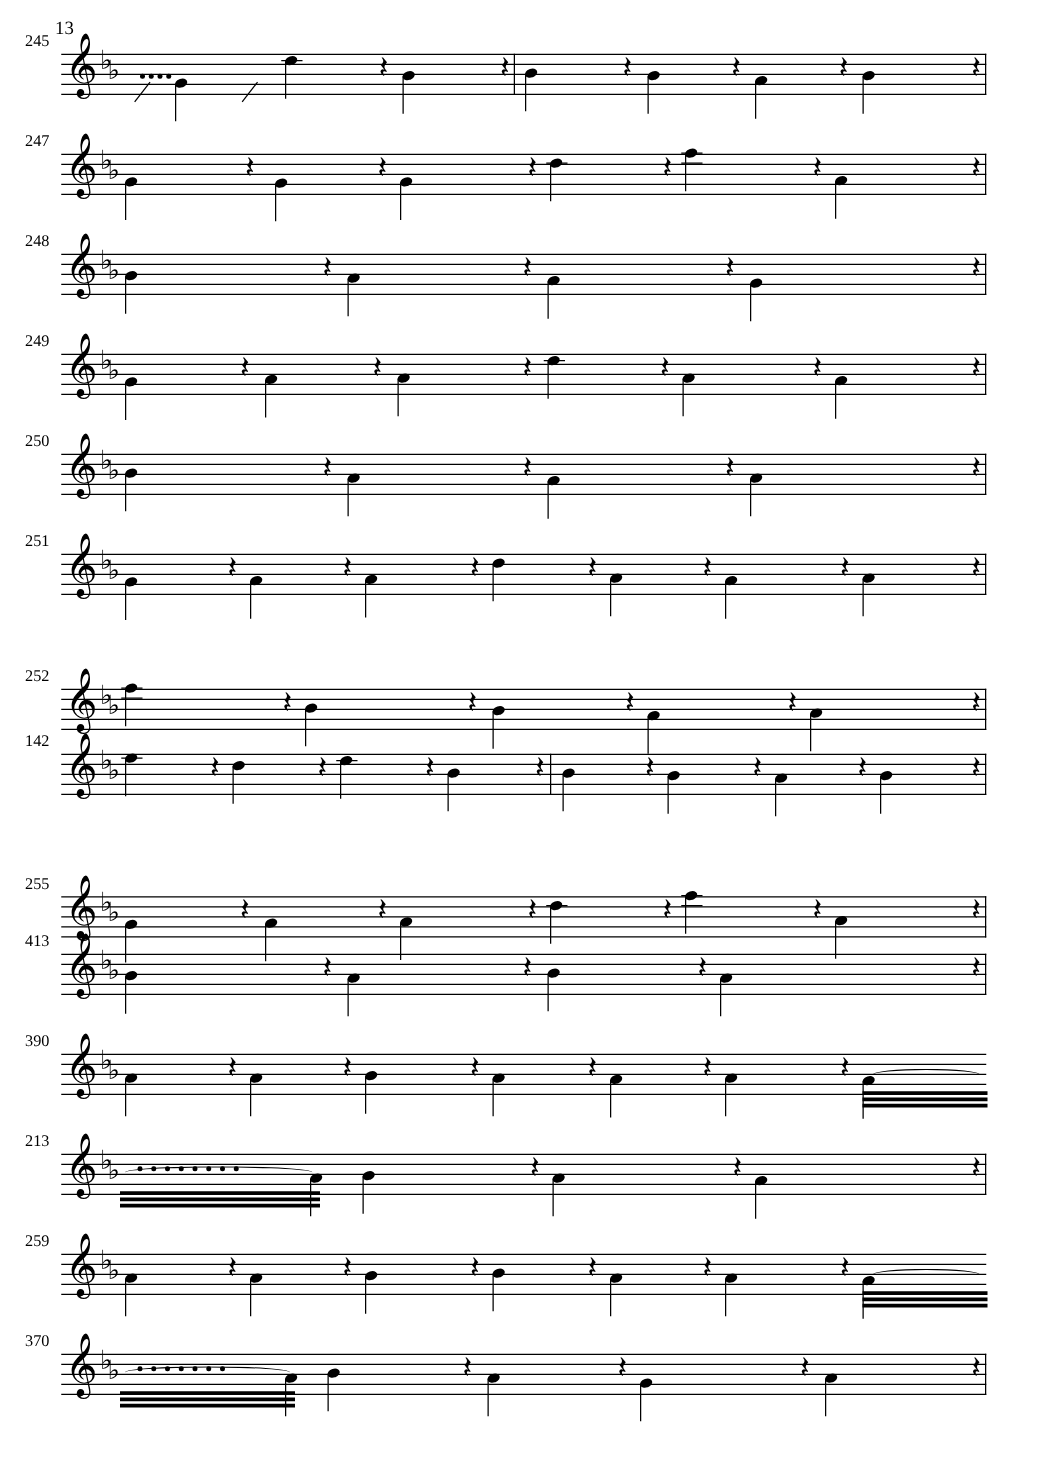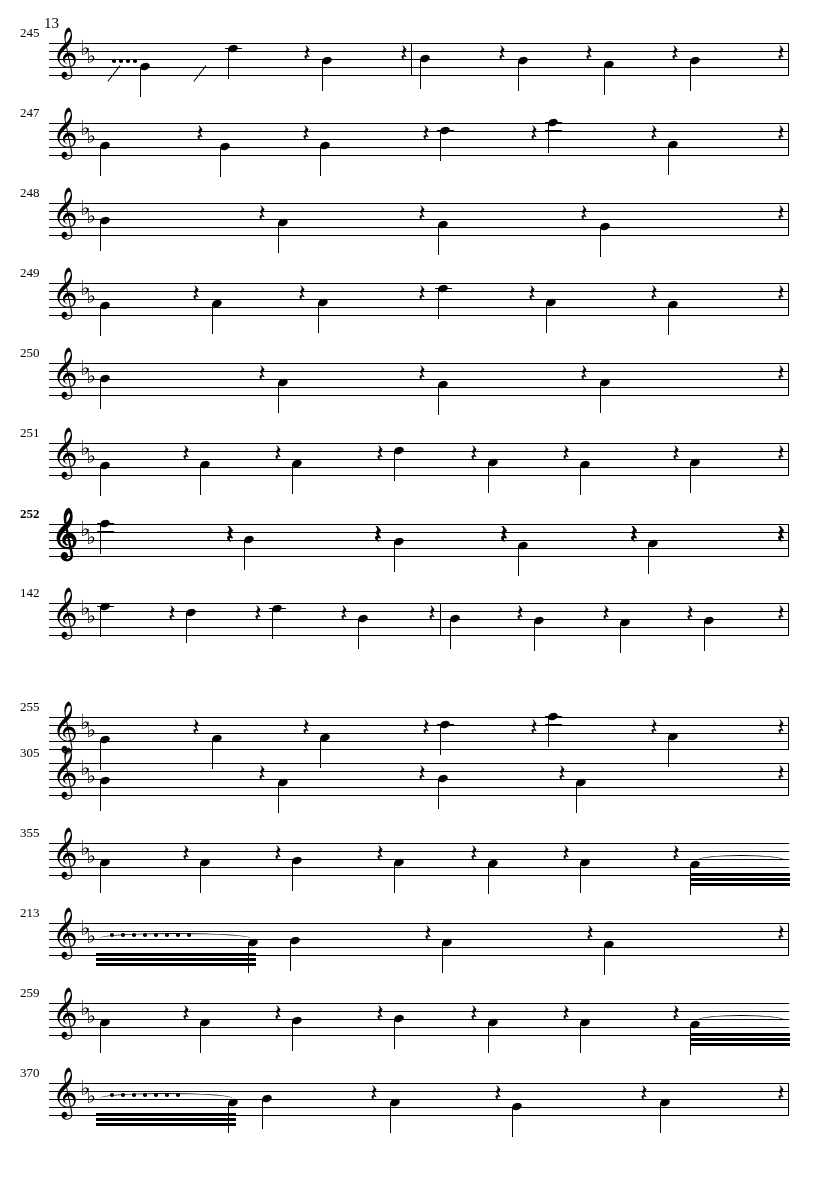--- a/index.html
+++ b/index.html
@@ -423,21 +423,21 @@
         <div class="note" style="left: 580px; top: 36px;">
           <div class="head"></div>
           <div class="stem down"></div>
         </div>
         <div class="note" style="left: 690px; top: 34px;">
           <div class="head"></div>
           <div class="stem down"></div>
         </div>
         <div class="barline" style="left: 788px;"></div>
       </div>
-      <div class="system" style="top: 506px; font-weight: bold;">
+      <div class="system" style="top: 533px;">
         <div class="measure-label">252</div>
         <div class="staff">
           <div class="ln"></div>
           <div class="ln"></div>
           <div class="ln"></div>
           <div class="ln"></div>
           <div class="ln"></div>
         </div>
         <div class="clef">𝄞</div>
         <div class="keysig" style="left: 80px; top: 13px;">♭</div>
@@ -569,21 +569,21 @@
         </div>
         <div class="ledger" style="left: 545px; top: 17px;"></div>
         <div class="ledger" style="left: 545px; top: 25px;"></div>
         <div class="note" style="left: 668px; top: 34px;">
           <div class="head"></div>
           <div class="stem down"></div>
         </div>
         <div class="barline" style="left: 788px;"></div>
       </div>
       <div class="system" style="top: 745px;">
-        <div class="measure-label">305</div>
+        <div class="measure-label">413</div>
         <div class="staff">
           <div class="ln"></div>
           <div class="ln"></div>
           <div class="ln"></div>
           <div class="ln"></div>
           <div class="ln"></div>
         </div>
         <div class="clef">𝄞</div>
         <div class="keysig" style="left: 80px; top: 13px;">♭</div>
         <div class="keysig" style="left: 86px; top: 21px;">♭</div>
@@ -603,21 +603,21 @@
           <div class="head"></div>
           <div class="stem down"></div>
         </div>
         <div class="note" style="left: 576px; top: 34px;">
           <div class="head"></div>
           <div class="stem down"></div>
         </div>
         <div class="barline" style="left: 788px;"></div>
       </div>
       <div class="system" style="top: 825px;">
-        <div class="measure-label">355</div>
+        <div class="measure-label">390</div>
         <div class="staff">
           <div class="ln"></div>
           <div class="ln"></div>
           <div class="ln"></div>
           <div class="ln"></div>
           <div class="ln"></div>
         </div>
         <div class="clef">𝄞</div>
         <div class="keysig" style="left: 80px; top: 13px;">♭</div>
         <div class="keysig" style="left: 86px; top: 21px;">♭</div>

